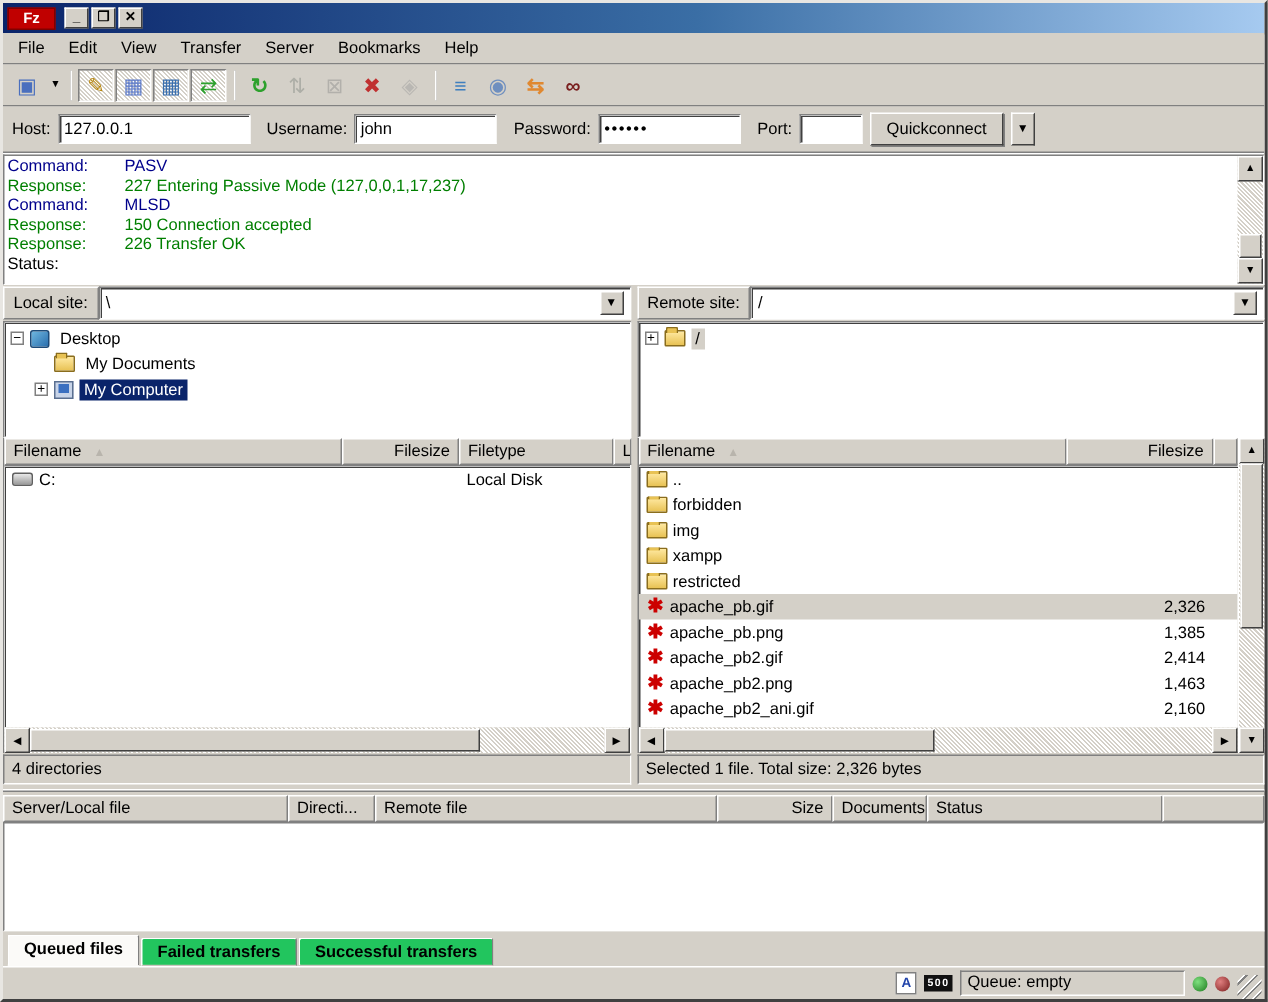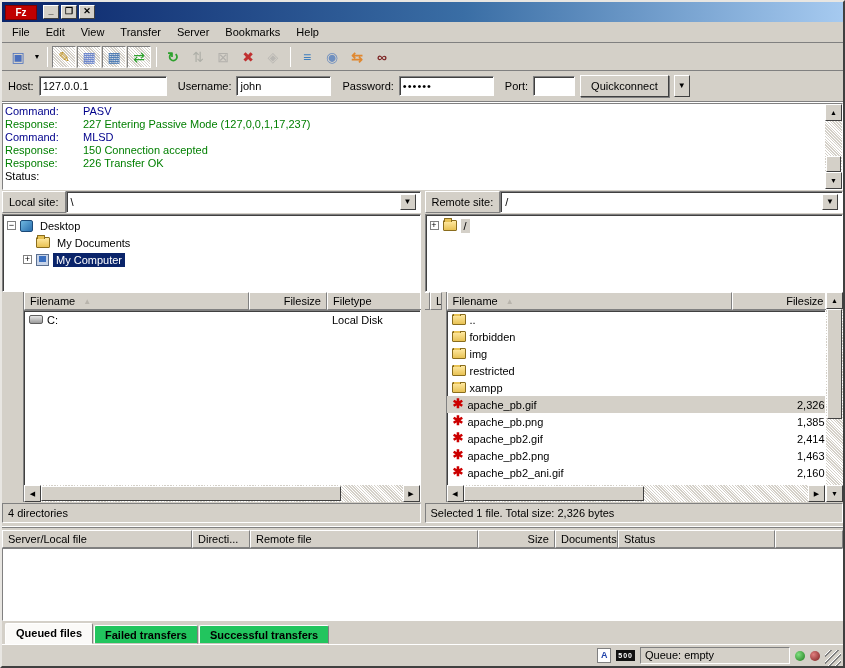--- a/index.html
+++ b/index.html
@@ -118,21 +118,21 @@
   .image-file-icon{width:13px;height:13px;flex:0 0 13px;margin-right:3px;color:#cc0000;
     font-size:13px;line-height:12px;text-align:center;font-weight:bold;}
   .page-icon{width:14px;height:15px;background:#fff;border:1px solid #808080;color:#2244aa;
     font-size:9px;font-weight:bold;text-align:center;line-height:13px;}
   .badge-icon{height:11px;padding:0 2px;background:#111;color:#fff;font-size:7px;
     line-height:11px;font-weight:bold;letter-spacing:1px;}
 
   
   .lists{height:231px;flex:0 0 231px;display:flex;}
   .list-pane{flex:1;display:flex;flex-direction:column;min-width:0;}
-  .list-main{flex:1;display:flex;min-height:0;margin-left:21px;}
+  .list-main{flex:1;display:flex;min-height:0;}
   .list-stack{flex:1;display:flex;flex-direction:column;min-width:0;
     border-left:1px solid #808080;border-right:1px solid #fff;}
   .list-header{height:18px;flex:0 0 18px;display:flex;background:#d4d0c8;}
   .hcell{border:1px solid;border-color:#fff #808080 #808080 #fff;padding:2px 5px;
     white-space:nowrap;overflow:hidden;display:flex;align-items:center;}
   .hcell .sort{color:#b8b4ac;font-size:8px;margin-left:8px;}
   .hcell.right{justify-content:flex-end;}
   .list-body{flex:1;background:#fff;overflow:hidden;
     border-top:1px solid #808080;box-shadow:inset 1px 1px 0 #404040;}
   .lrow{display:flex;align-items:center;height:17px;white-space:nowrap;}
@@ -417,28 +417,28 @@
             <div class="lrow">
               <div class="cell rc-name">
                   <span class="folder-icon"></span>
                   <span>img</span>
                 </div>
               <div class="cell right rc-size"></div>
             </div>
             <div class="lrow">
               <div class="cell rc-name">
                   <span class="folder-icon"></span>
+                  <span>xampp</span>
+                </div>
+              <div class="cell right rc-size"></div>
+            </div>
+            <div class="lrow">
+              <div class="cell rc-name">
+                  <span class="folder-icon"></span>
                   <span>restricted</span>
-                </div>
-              <div class="cell right rc-size"></div>
-            </div>
-            <div class="lrow">
-              <div class="cell rc-name">
-                  <span class="folder-icon"></span>
-                  <span>xampp</span>
                 </div>
               <div class="cell right rc-size"></div>
             </div>
             <div class="lrow sel">
               <div class="cell rc-name">
                   <span class="image-file-icon">✱</span>
                   <span>apache_pb.gif</span>
                 </div>
               <div class="cell right rc-size">2,326</div>
             </div>

